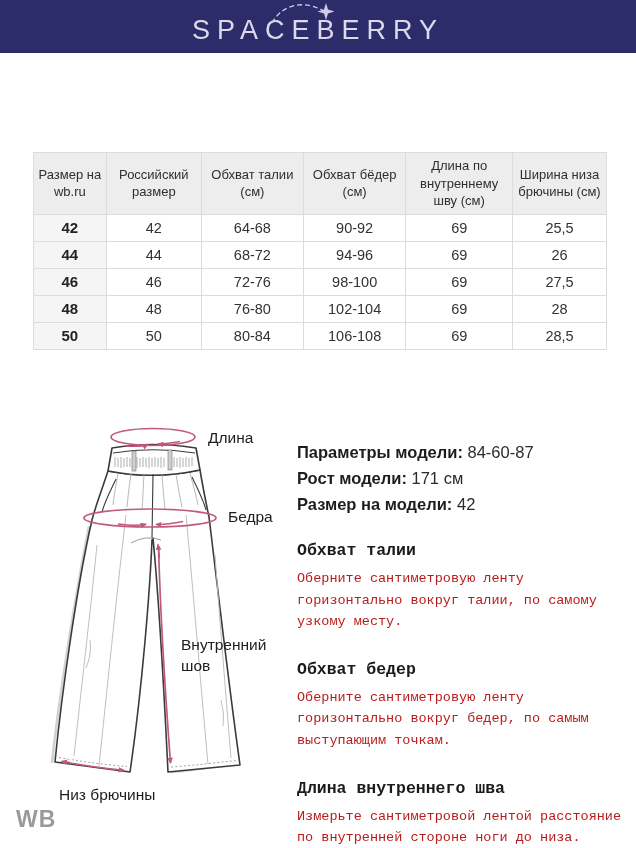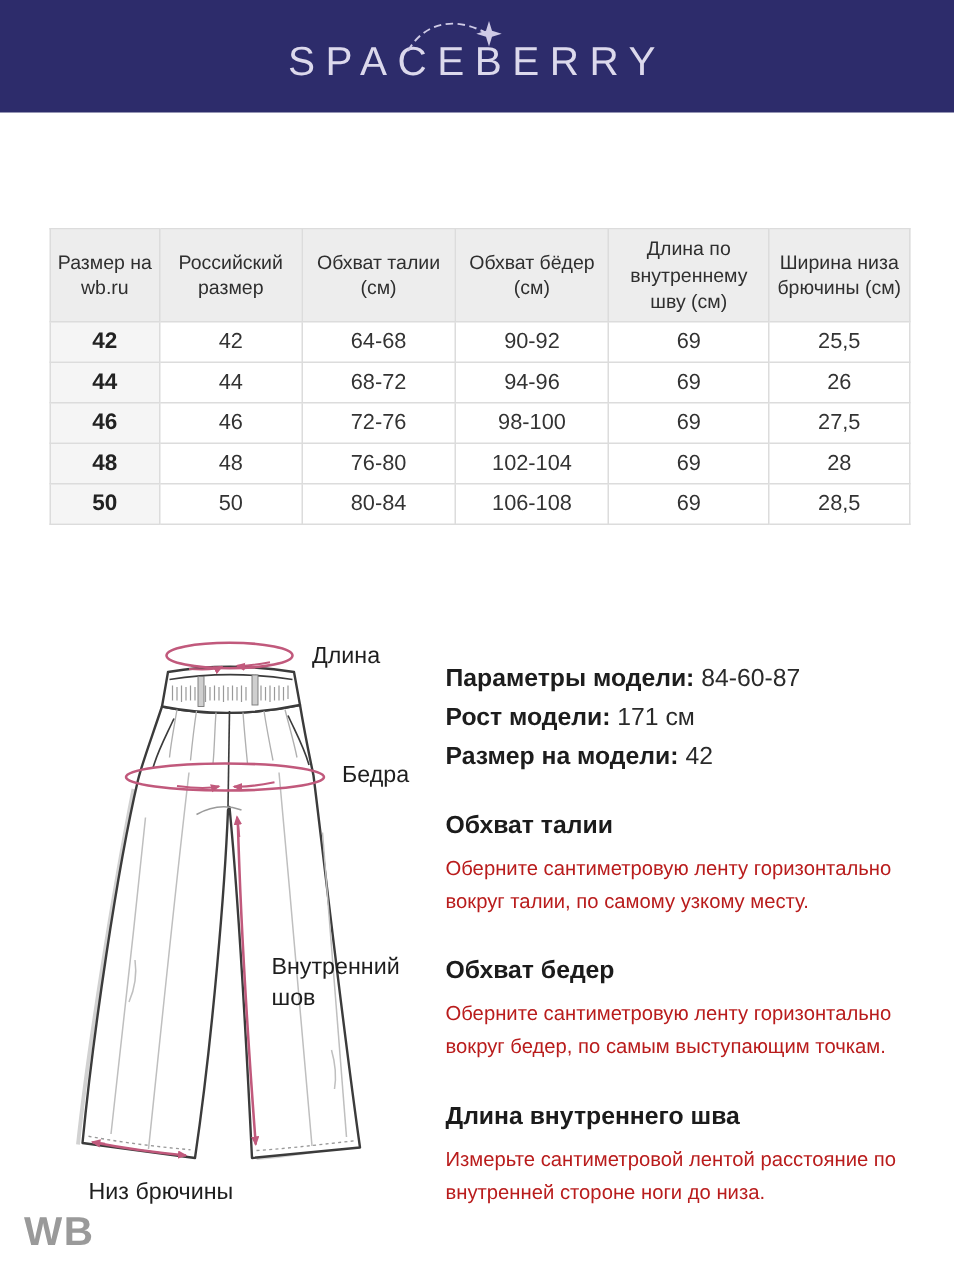--- a/index.html
+++ b/index.html
@@ -5,21 +5,21 @@
   :root{
     --navy:#2d2c6b; --accent:#c1597c; --logo:#dcd9ec;
     --tbl-head:#ededed; --tbl-border:#dcdcdc;
   }
   *{margin:0;padding:0;box-sizing:border-box;}
   html,body{background:#fff;}
   body{font-family:"Liberation Sans","DejaVu Sans",sans-serif;}
   .page{position:relative;width:636px;height:848px;background:#ffffff;overflow:hidden;}
 
   
-  .brand-bar{position:absolute;left:0;top:0;width:636px;height:75px;background:var(--navy);
+  .brand-bar{position:absolute;left:0;top:0;width:636px;height:53px;background:var(--navy);
     display:flex;align-items:center;justify-content:center;}
   .logo-wrap{position:relative;padding-top:8px;}
   .logo-text{color:var(--logo);font-size:27px;font-weight:400;letter-spacing:7px;}
   .logo-star{position:absolute;left:76px;top:-12px;width:72px;height:36px;}
 
   
   .table-wrap{position:absolute;left:33px;top:152px;width:574px;}
   table.size-table{width:100%;border-collapse:collapse;table-layout:fixed;}
   .size-table th,.size-table td{border:1px solid var(--tbl-border);text-align:center;vertical-align:middle;}
   .size-table th{background:var(--tbl-head);height:58px;font-size:13px;font-weight:500;color:#2f2f2f;
@@ -43,27 +43,27 @@
   .lbl-waist{left:208px;top:428px;}
   .lbl-hips{left:228px;top:507px;}
   .lbl-inseam{left:181px;top:635px;width:100px;}
   .lbl-hem{left:46px;top:785px;margin-left:13px;}
 
   
   .info-col{position:absolute;left:297px;top:443px;width:336px;}
   .mi-line{font-size:16.5px;margin-bottom:7px;color:#1d1d1d;}
   .mi-label{font-weight:700;}
   .mi-value{font-weight:400;color:#2a2a2a;}
-  .guide-section{margin-top:27px;}
+  .guide-section{margin-top:27px;font-family:Liberation Mono, monospace;}
   .guide-section:first-of-type{margin-top:36px;}
   .guide-title{font-size:16.5px;font-weight:700;color:#1b1b1b;margin-bottom:8px;}
   .guide-body{font-size:13.5px;color:#b91c1c;line-height:1.6;max-width:330px;}
 
   
-  .watermark{position:absolute;left:16px;top:806px;font-size:27px;font-weight:700;
+  .watermark{position:absolute;left:16px;top:806px;font-size:23px;font-weight:700;
     color:#9a9a9a;letter-spacing:1px;}
 </style>
 </head>
 <body>
 
 <div class="page">
 
   <header class="brand-bar">
     <div class="logo-wrap">
       <svg class="logo-star" viewBox="0 0 72 36">

